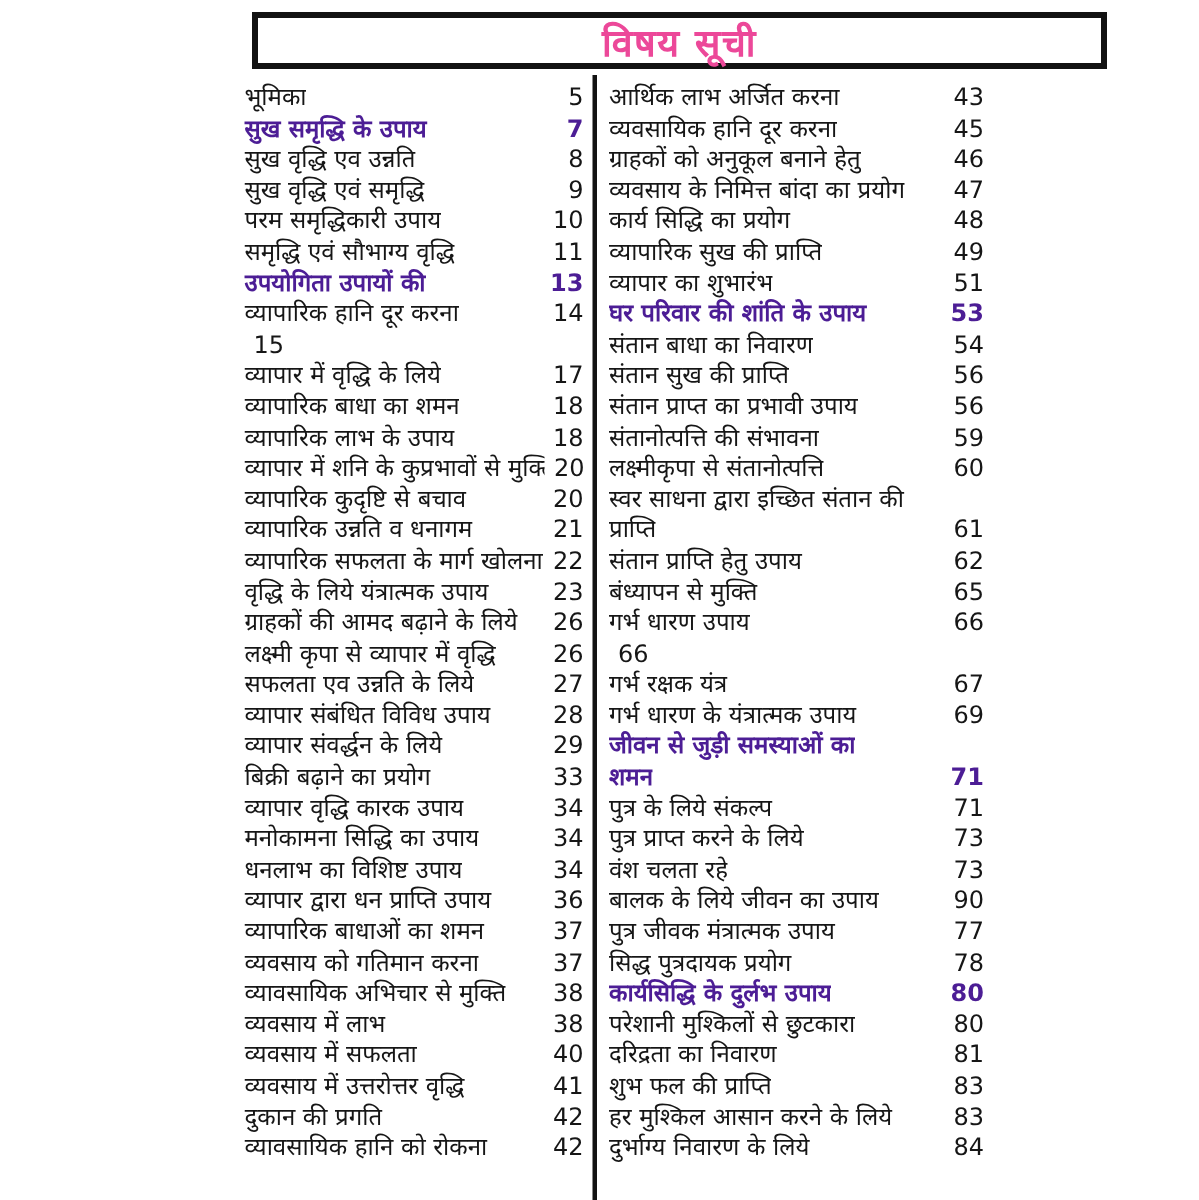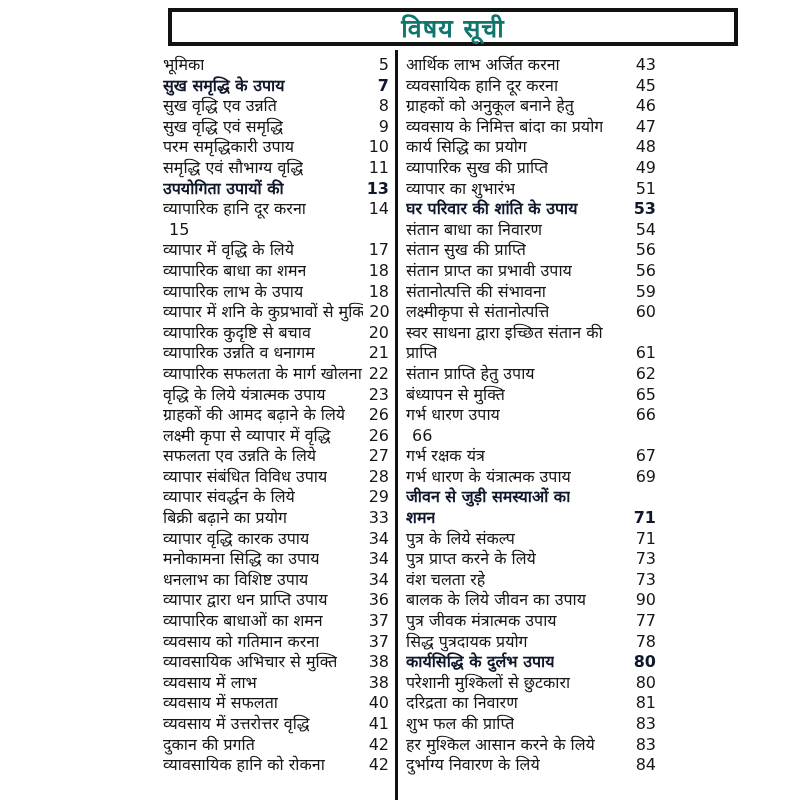--- a/index.html
+++ b/index.html
@@ -27,21 +27,21 @@
     display: flex;
     align-items: center;
     justify-content: center;
     background: #ffffff;
   }
   .title-box h1 {
     margin: 0;
     font-size: 25px;
     font-weight: bold;
     letter-spacing: 1px;
-    color: #0f766e;
+    color: #ec4899;
   }
   .columns {
     position: absolute;
     left: 0;
     top: 50px;
     width: 799px;
     height: 750px;
     text-decoration: underline;
   }
   .divider {
@@ -73,21 +73,21 @@
     font-weight: 500;
   }
   .row .p {
     margin-left: 6px;
     font-weight: 500;
     min-width: 18px;
     text-align: right;
   }
   .row.bold .t, .row.bold .p {
     font-weight: bold;
-    color: #0f172a;
+    color: #4c1d95;
   }
 </style>
 </head>
 <body>
 
 <div class="page">
 
   <div class="title-box">
     <h1>विषय सूची</h1>
   </div>

